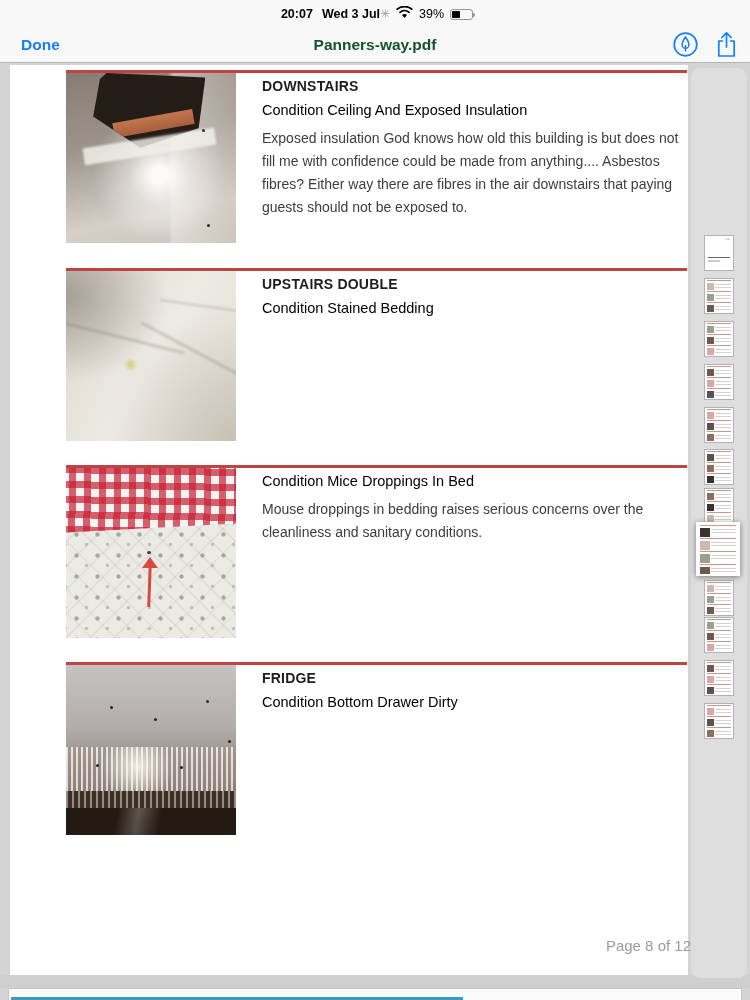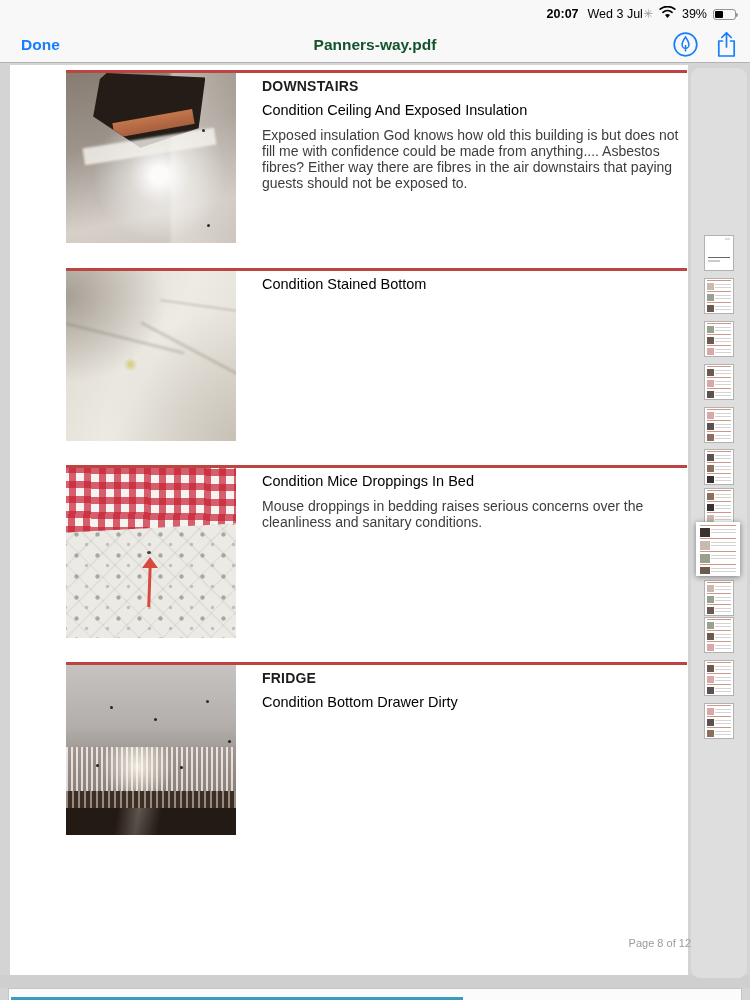--- a/index.html
+++ b/index.html
@@ -1,45 +1,45 @@
 <!DOCTYPE html>
 <html><head>
 <meta charset="utf-8">
 <style>
   * { margin:0; padding:0; box-sizing:border-box; }
   html,body { width:750px; height:1000px; overflow:hidden; }
   body { position:relative; background:#d4d4d4; font-family:"Liberation Sans","DejaVu Sans",sans-serif; }
 
   
   .topbars { position:absolute; top:0; left:0; width:750px; height:63px; background:#f8f8f8; border-bottom:1px solid #b3b3b3; z-index:10; }
-  .statusbar { position:absolute; top:0; left:0; right:0; height:26px; display:flex; justify-content:flex-end; align-items:center; padding:2px 14px 0 18px; font-size:12.5px; color:#000; }
+  .statusbar { position:absolute; top:0; left:0; right:0; height:26px; display:flex; justify-content:center; align-items:center; padding:2px 14px 0 18px; font-size:12.5px; color:#000; }
   .sb-left { display:flex; gap:9px; }
   .sb-time { font-weight:700; }
-  .sb-date { font-weight:400; }
+  .sb-date { font-weight:700; }
   .sb-right { display:flex; align-items:center; gap:6px; }
   .spinner { color:#9a9a9e; font-size:12px; line-height:1; }
   .batt { position:relative; width:23px; height:11px; border:1px solid rgba(0,0,0,.4); border-radius:3px; }
   .batt .fill { position:absolute; left:1px; top:1px; bottom:1px; width:39%; background:#000; border-radius:1px; }
   .batt .nub { position:absolute; right:-3px; top:3px; width:2px; height:4px; background:rgba(0,0,0,.4); border-radius:0 2px 2px 0; }
   .navbar { position:absolute; top:26px; left:0; right:0; height:37px; display:flex; align-items:center; }
   .done-btn { position:absolute; left:21px; color:#157efb; font-size:15.5px; font-weight:600; background:none; border:none; cursor:pointer; font-family:inherit; }
   .nav-title { width:100%; text-align:center; font-size:15.5px; font-weight:700; color:#14532d; }
   .nav-right { position:absolute; right:12px; display:flex; align-items:center; gap:16px; }
   .icon-btn { background:none; border:none; cursor:pointer; padding:0; line-height:0; }
 
   
   .pdf-page { position:absolute; left:10px; top:65px; width:678px; height:910px; background:#fff; z-index:1; }
   .entry { position:absolute; left:56px; right:1px; }
   .rule { position:absolute; top:0; left:0; right:0; height:2.5px; background:#bc4542; }
   .photo { position:absolute; top:3px; left:0; width:170px; height:170px; overflow:hidden; }
   .etxt { position:absolute; left:196px; right:2px; top:8px; }
   .etitle { font-size:14px; font-weight:700; color:#1d1d1d; letter-spacing:.2px; margin-bottom:8px; }
   .econd { font-size:14.5px; color:#000000; margin-bottom:9px; }
-  .ebody { font-size:14px; color:#3d3d3d; line-height:16px; }
-  .pagefooter { position:absolute; top:872px; right:-3px; font-size:11px; color:#9b9b9b; }
+  .ebody { font-size:14px; color:#3d3d3d; line-height:23px; }
+  .pagefooter { position:absolute; top:872px; right:-3px; font-size:15px; color:#9b9b9b; }
 
   
   .img-ceiling { background:
       radial-gradient(circle at 55% 60%, rgba(255,255,255,.95) 6%, rgba(255,255,255,.45) 22%, rgba(255,255,255,0) 48%),
       linear-gradient(90deg, rgba(0,0,0,0) 60%, rgba(235,230,225,.55) 63%, rgba(205,198,190,.35) 100%),
       linear-gradient(168deg, #877c72 0%, #9c948b 38%, #d6d0c9 78%, #ccc5bd 100%); }
   .hole { position:absolute; top:0; left:16%; width:66%; height:44%; background:#241c16;
       clip-path:polygon(12% 0,100% 6%,94% 74%,42% 100%,0 58%,6% 8%); }
   .insul { position:absolute; left:18%; bottom:22%; width:72%; height:20%; background:linear-gradient(180deg,#c4764d,#a75f3e); transform:rotate(-10deg); }
   .hole-edge { position:absolute; top:38%; left:10%; width:78%; height:10%; background:rgba(245,242,238,.8); transform:rotate(-9deg); filter:blur(1px); }
@@ -165,21 +165,22 @@
   </section>
 
   <section class="entry" style="top:203px">
     <div class="rule"></div>
     <div class="photo img-bedding">
       <div class="crease" style="left:-5%; top:38%; width:75%; height:3px; transform:rotate(14deg)"></div>
       <div class="crease" style="left:40%; top:46%; width:70%; height:3px; transform:rotate(28deg)"></div>
       <div class="crease" style="left:55%; top:20%; width:50%; height:2px; transform:rotate(8deg)"></div>
     </div>
     <div class="etxt">
-      <div class="econd">Condition Stained Bottom</div>
+      <div class="etitle">UPSTAIRS DOUBLE</div>
+      <div class="econd">Condition Stained Bedding</div>
     </div>
   </section>
 
   <section class="entry" style="top:400px">
     <div class="rule"></div>
     <div class="photo img-gingham">
       <div class="quilt"></div>
       <div class="gingham-top"></div>
       <div class="dropping"></div>
       <div class="arrow-head"></div>

